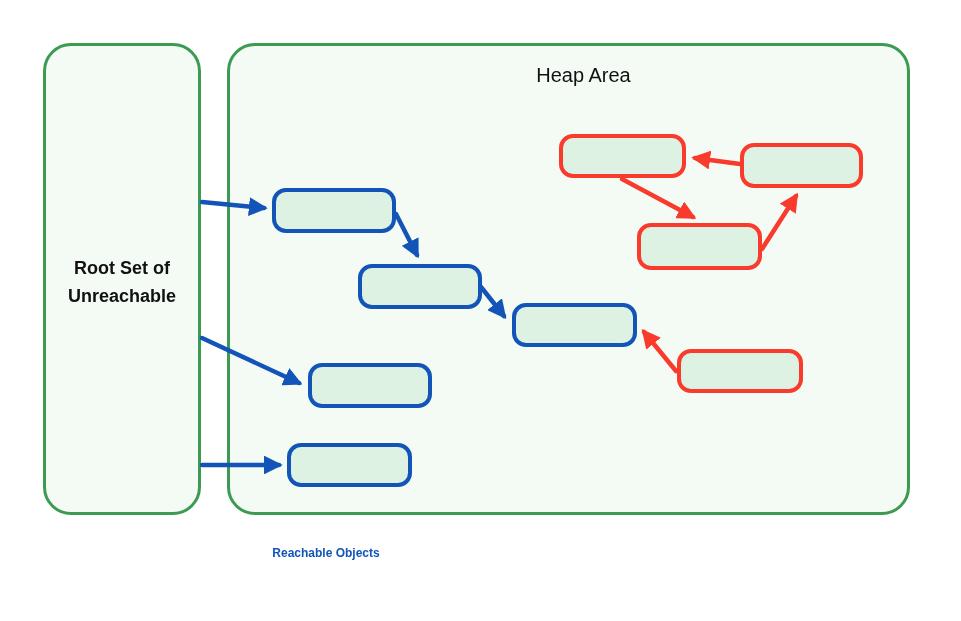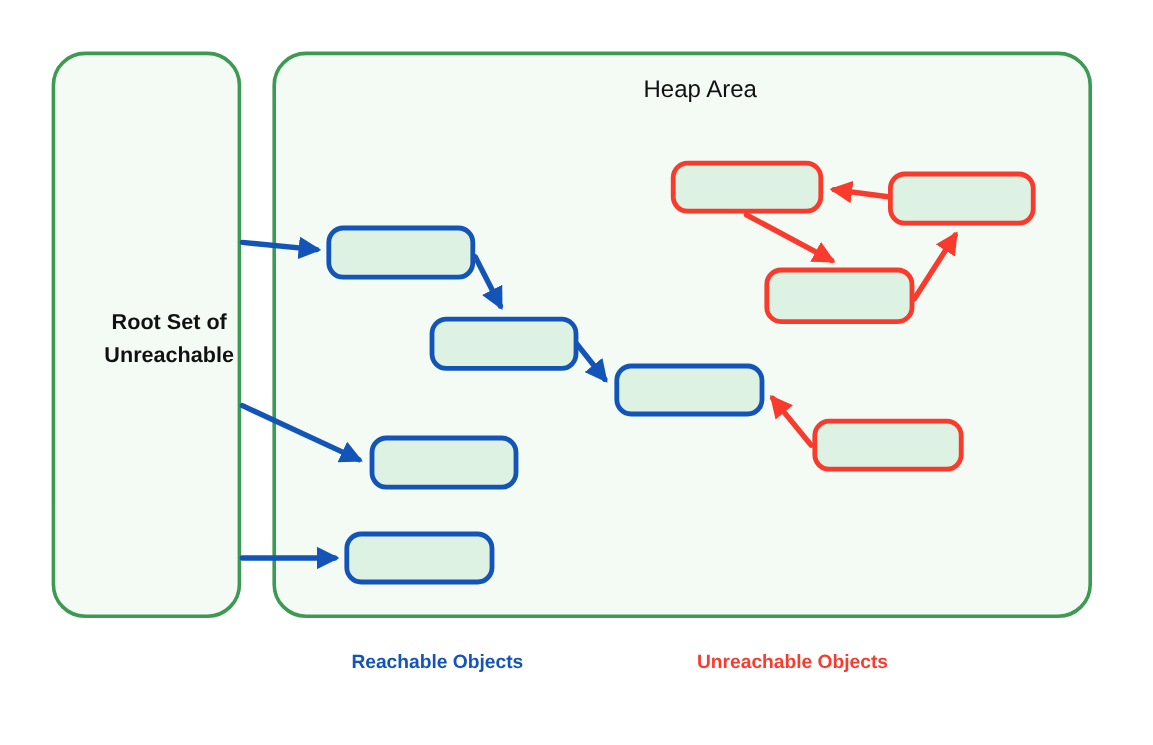--- a/index.html
+++ b/index.html
@@ -24,40 +24,39 @@
     border:3px solid var(--green);
     border-radius:28px;
     box-sizing:border-box;
   }
   .root-panel{left:43px;top:43px;width:158px;height:472px;}
   .heap-panel{left:227px;top:43px;width:683px;height:472px;}
   .root-label{
     position:absolute;left:0;top:208px;width:100%;
     text-align:center;font-weight:bold;font-size:18px;line-height:28px;
     color:var(--ink);
-    margin-left:19px;
   }
   .heap-title{
     position:absolute;left:0;top:18px;width:100%;
     text-align:center;font-weight:normal;font-size:20px;
     color:var(--ink);
     margin-left:15px;
   }
   .obj{
     position:absolute;
     background:var(--box-fill);
     border-radius:14px;
     box-sizing:border-box;
   }
   .obj.blue{border:4px solid var(--blue);}
   .obj.red{border:4px solid var(--red);}
   .arrows{position:absolute;left:0;top:0;pointer-events:none;}
   .legend{
     position:absolute;top:541px;width:220px;
-    text-align:right;font-weight:bold;font-size:16px;line-height:24px;
+    text-align:center;font-weight:bold;font-size:12px;line-height:24px;
   }
   .legend.blue{left:216px;color:var(--blue);}
   .legend.red{left:520px;color:var(--red);}
 </style>
 </head>
 <body>
 
 <div class="canvas">
 
   <div class="panel root-panel">
@@ -105,16 +104,15 @@
       <line x1="622" y1="179" x2="693" y2="217" marker-end="url(#head-red)"></line>
       <line x1="762" y1="249" x2="796" y2="196" marker-end="url(#head-red)"></line>
       <line x1="676" y1="371" x2="644" y2="332" marker-end="url(#head-red)"></line>
     </g>
   </svg>
 
   <div class="legend blue">
     <div>Reachable Objects</div>
   </div>
   <div class="legend red">
-    <div>Unreachable Objects</div>
   </div>
 
 </div>
 
 </body></html>

